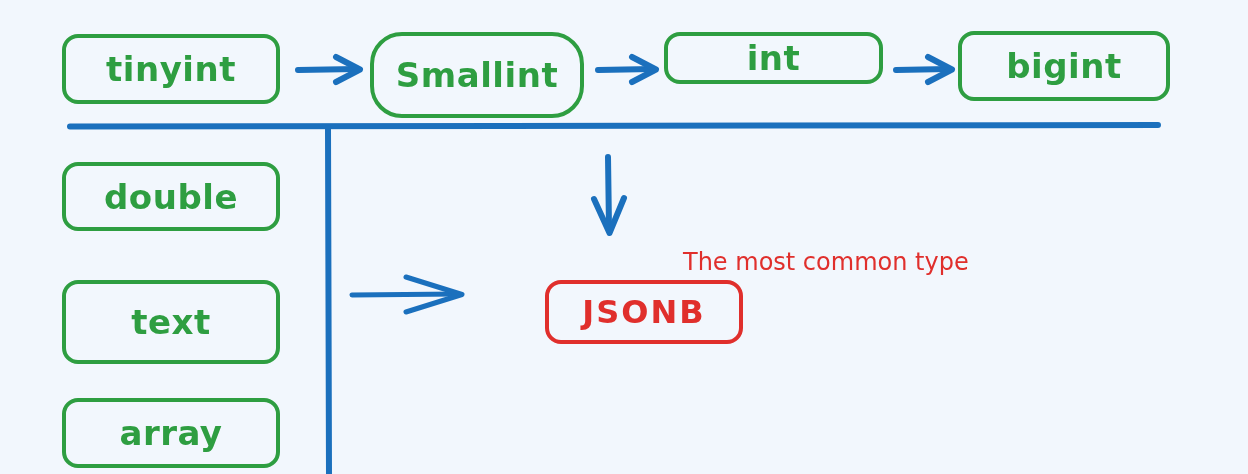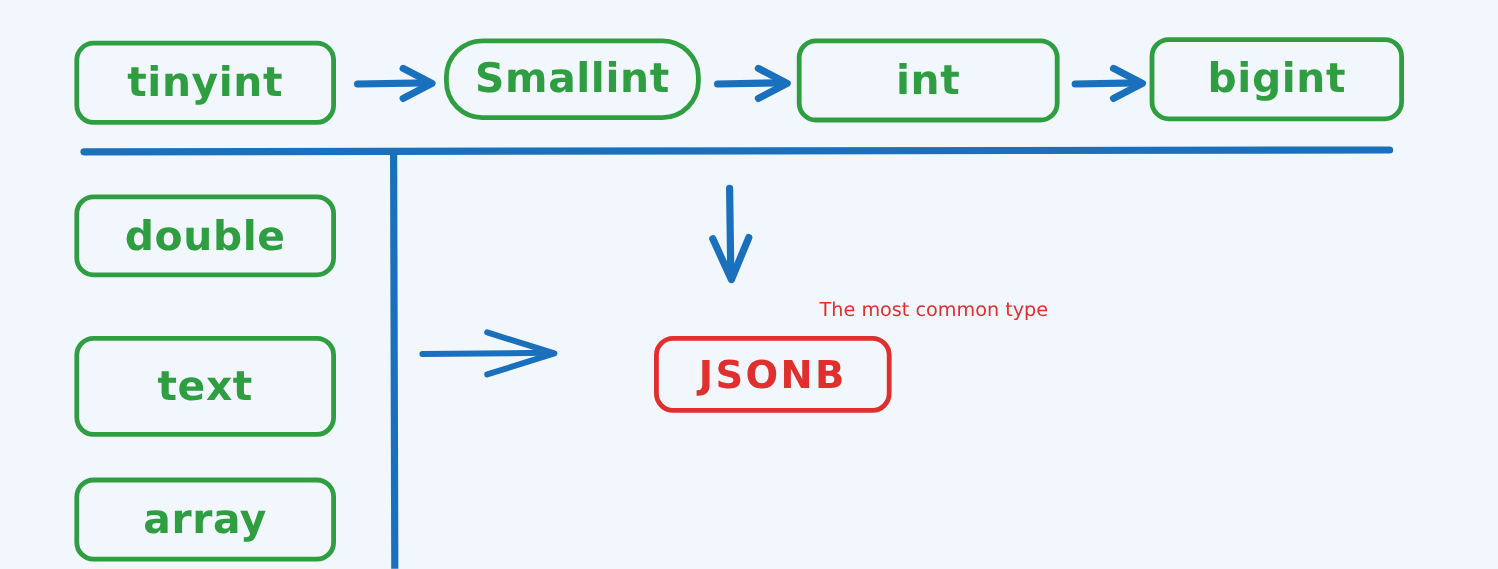--- a/index.html
+++ b/index.html
@@ -56,21 +56,21 @@
     white-space: nowrap;
   }
   .node-red .node-label {
     font-size: 32px;
     letter-spacing: 2px;
   }
   .annotation {
     position: absolute;
     color: #e02f2c;
     font-family: "DejaVu Sans", sans-serif;
-    font-size: 16px;
+    font-size: 24px;
     white-space: nowrap;
     line-height: 1;
   }
 </style>
 </head>
 <body>
 
 <div id="canvas">
 
   <svg class="layer" viewBox="0 0 1248 474" xmlns="http://www.w3.org/2000/svg">
@@ -102,25 +102,25 @@
     <g>
       <path d="M352 295 L458 294" stroke="#1b70bd" stroke-width="5" stroke-linecap="round" fill="none"></path>
       <path d="M406 277 L462 294.5 L406 312" stroke="#1b70bd" stroke-width="5" stroke-linecap="round" stroke-linejoin="round" fill="none"></path>
     </g>
   </svg>
 
   <div class="node node-green" style="left:62px; top:34px; width:218px; height:70px;">
     <span class="node-label">tinyint</span>
   </div>
 
-  <div class="node node-green" style="left:370px; top:32px; width:214px; height:68px;border-radius:32px;">
+  <div class="node node-green" style="left:370px; top:32px; width:214px; height:86px;border-radius:32px;">
     <span class="node-label">Smallint</span>
   </div>
 
-  <div class="node node-green" style="left:664px; top:32px; width:219px; height:70px;">
+  <div class="node node-green" style="left:664px; top:32px; width:219px; height:52px;">
     <span class="node-label">int</span>
   </div>
 
   <div class="node node-green" style="left:958px; top:31px; width:212px; height:70px;">
     <span class="node-label">bigint</span>
   </div>
 
   <div class="node node-green" style="left:62px; top:162px; width:218px; height:69px;">
     <span class="node-label">double</span>
   </div>

